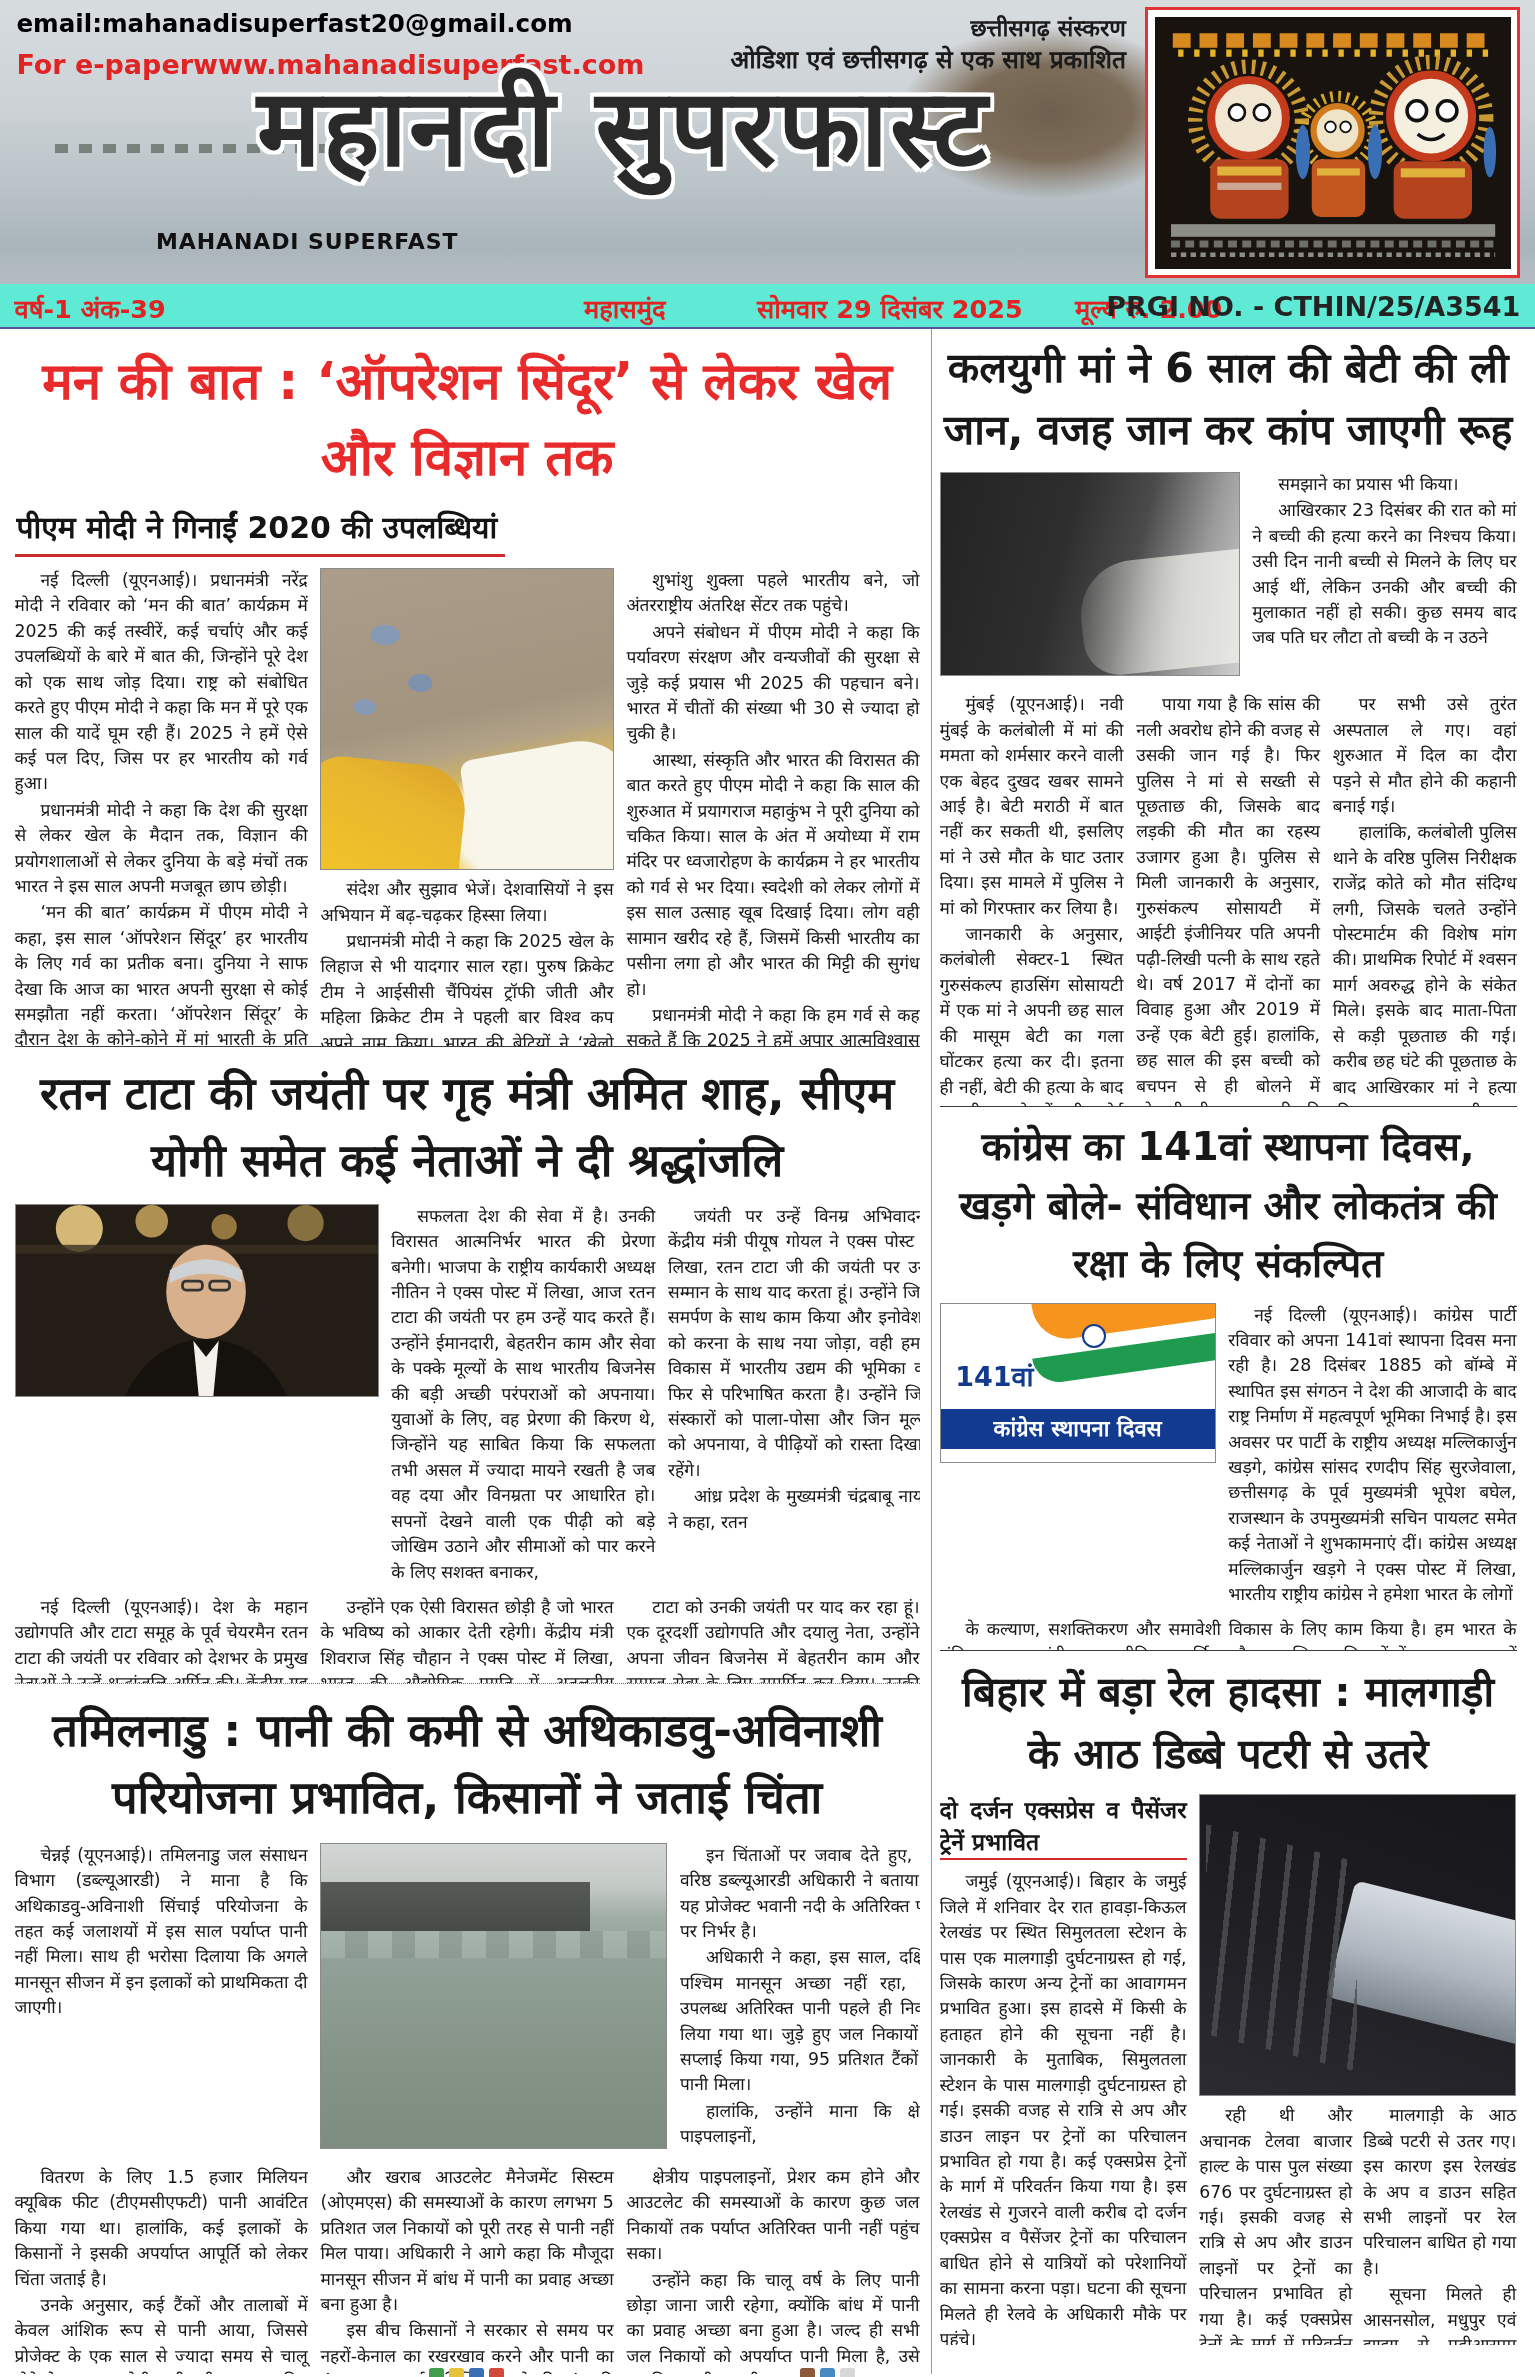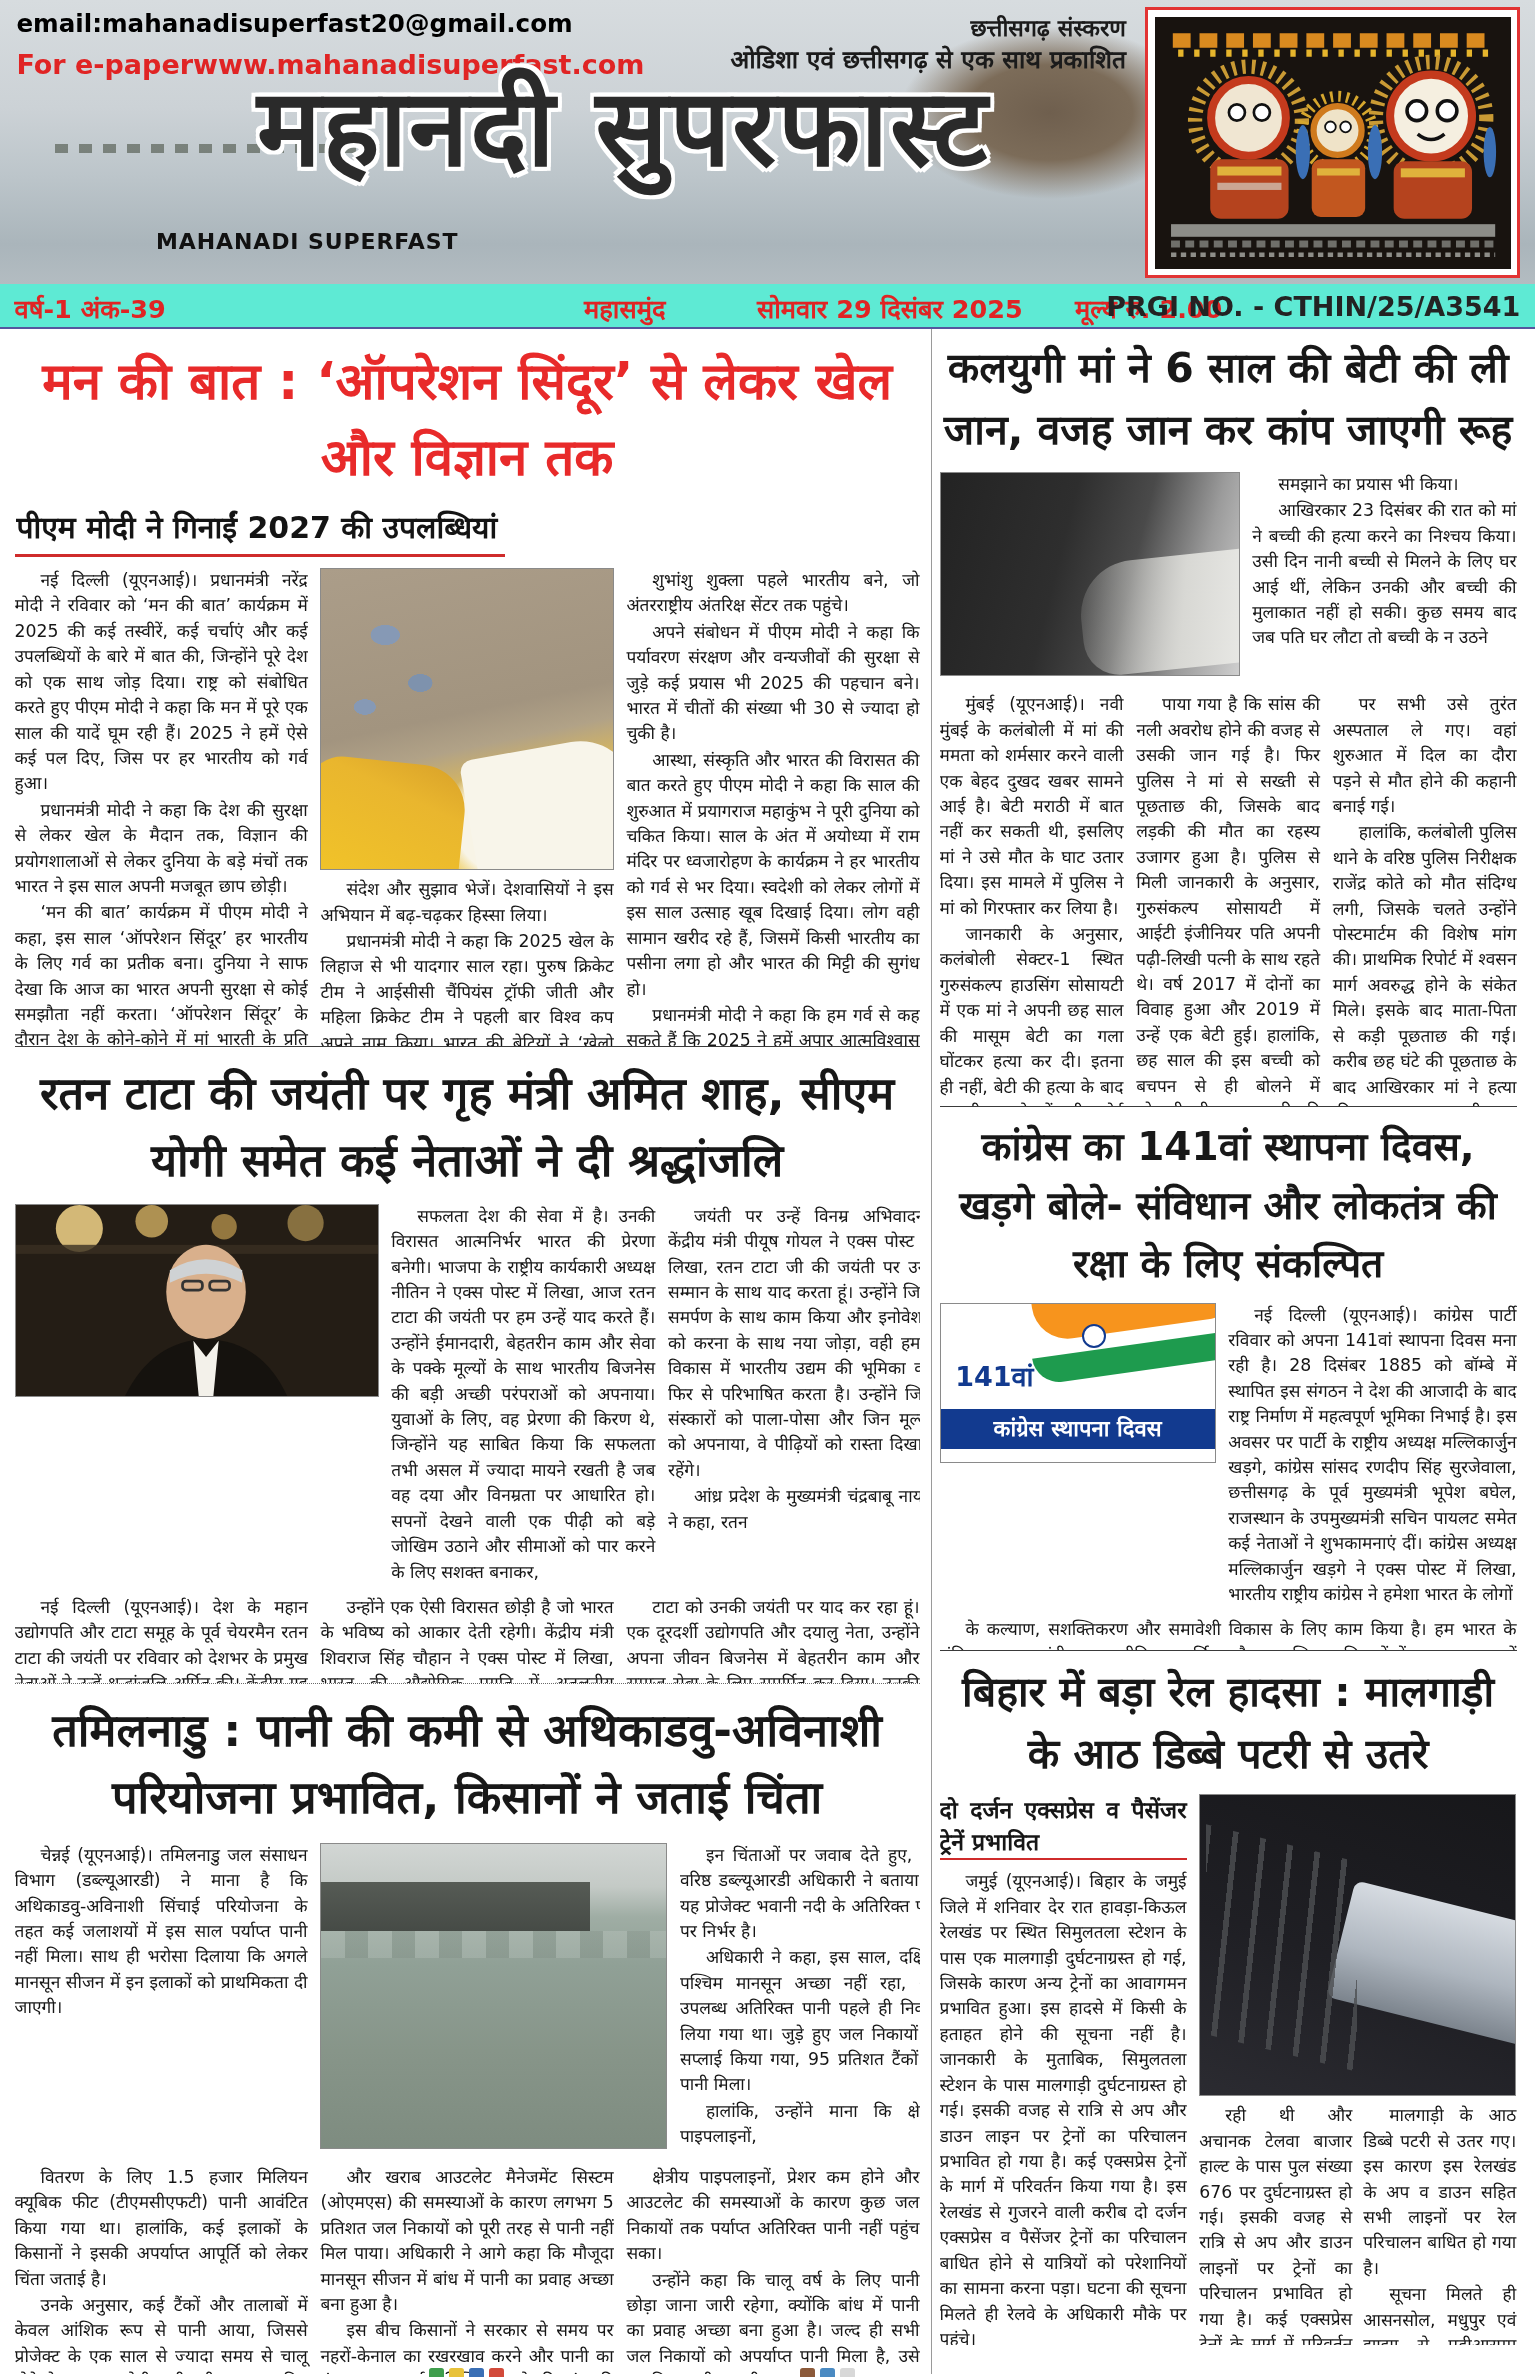--- a/index.html
+++ b/index.html
@@ -174,21 +174,21 @@
     <span class="dl dl-price">मूल्य रु. 2.00</span>
     <span class="dl-prgi">PRGI NO. - CTHIN/25/A3541</span>
   </div>
 
   <div class="main">
 
     <div class="colL">
 
       <section class="sec-a">
         <div class="hl hl-red">मन की बात : ‘ऑपरेशन सिंदूर’ से लेकर खेल और विज्ञान तक</div>
-        <div><span class="kicker">पीएम मोदी ने गिनाईं 2027 की उपलब्धियां</span></div>
+        <div><span class="kicker">पीएम मोदी ने गिनाईं 2020 की उपलब्धियां</span></div>
         <div class="art cols3">
           <div>
               <p>नई दिल्ली (यूएनआई)। प्रधानमंत्री नरेंद्र मोदी ने रविवार को ‘मन की बात’ कार्यक्रम में 2025 की कई तस्वीरें, कई चर्चाएं और कई उपलब्धियों के बारे में बात की, जिन्होंने पूरे देश को एक साथ जोड़ दिया। राष्ट्र को संबोधित करते हुए पीएम मोदी ने कहा कि मन में पूरे एक साल की यादें घूम रही हैं। 2025 ने हमें ऐसे कई पल दिए, जिस पर हर भारतीय को गर्व हुआ।</p>
               <p>प्रधानमंत्री मोदी ने कहा कि देश की सुरक्षा से लेकर खेल के मैदान तक, विज्ञान की प्रयोगशालाओं से लेकर दुनिया के बड़े मंचों तक भारत ने इस साल अपनी मजबूत छाप छोड़ी।</p>
               <p>‘मन की बात’ कार्यक्रम में पीएम मोदी ने कहा, इस साल ‘ऑपरेशन सिंदूर’ हर भारतीय के लिए गर्व का प्रतीक बना। दुनिया ने साफ देखा कि आज का भारत अपनी सुरक्षा से कोई समझौता नहीं करता। ‘ऑपरेशन सिंदूर’ के दौरान देश के कोने-कोने में मां भारती के प्रति प्रेम और समर्पण की तस्वीरें सामने आईं। लोगों ने अपने-अपने तरीके से अपने भाव व्यक्त किए।</p>
             </div>
           <div>
             <div class="ph ph-modi"></div>
             <div>
                 <p>संदेश और सुझाव भेजें। देशवासियों ने इस अभियान में बढ़-चढ़कर हिस्सा लिया।</p>

